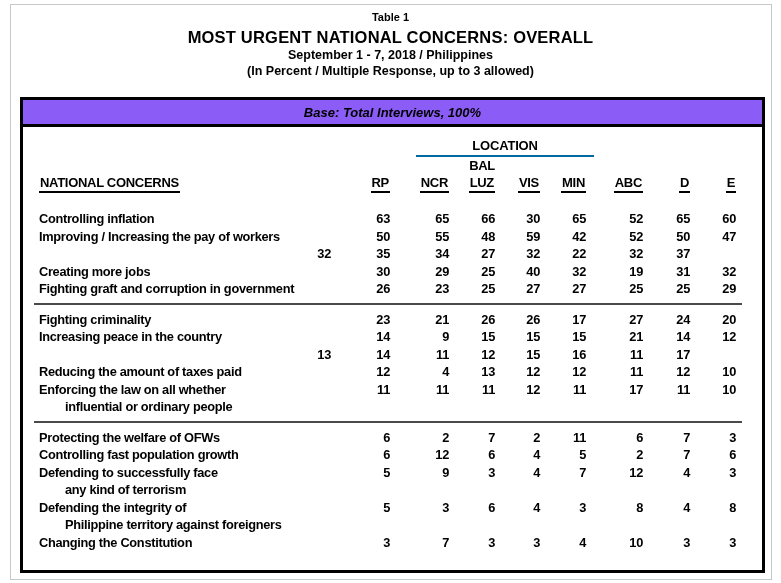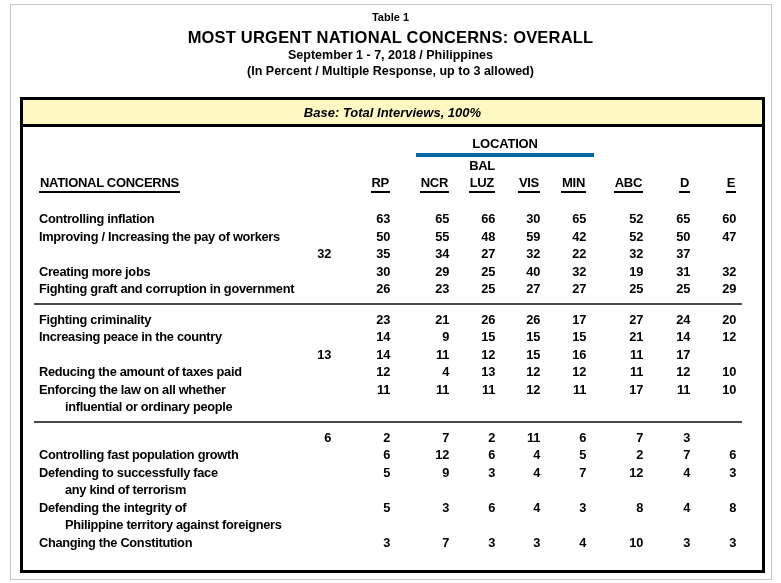--- a/index.html
+++ b/index.html
@@ -36,21 +36,21 @@
     font-size:12.8px; letter-spacing:-0.3px; line-height:17.5px;
     align-items:start;
   }
   .val { text-align:right; }
   .lab { overflow:visible; white-space:nowrap; }
   .l2 { padding-left:26px; }
   
   .hdr-grp { position:relative; height:22px; }
   .grp {
     position:absolute; bottom:0; text-align:center;
-    border-bottom:4px solid #0369a1; font-size:13px; line-height:19px;
+    border-bottom:2px solid #0369a1; font-size:13px; line-height:19px;
     letter-spacing:-0.2px;
   }
   .grp-loc   { left:377px; width:178px; }
   .grp-class { left:570px; width:134px; }
   .hdr-bal  { height:17px; font-size:13px; }
   .hdr-cols { height:21px; margin-bottom:15px; font-size:13px; }
   .u {
     display:inline-block; border-bottom:2px solid #000;
     padding:0 1px 1px 1px; line-height:15px;
   }
@@ -65,21 +65,21 @@
 <div class="frame" style="border-color: rgb(200, 200, 200);"></div>
 
 <div class="titles">
   <div class="h-table">Table 1</div>
   <div class="h-title">MOST URGENT NATIONAL CONCERNS: OVERALL</div>
   <div class="h-sub">September 1 - 7, 2018 / Philippines</div>
   <div class="h-sub">(In Percent / Multiple Response, up to 3 allowed)</div>
 </div>
 
 <div class="tablebox" style="border-color: rgb(0, 0, 0);">
-  <div class="basebar" style="background: #fef9c3;">Base: Total Interviews, 100%</div>
+  <div class="basebar" style="background: #8b5cf6;">Base: Total Interviews, 100%</div>
   <div class="tbody">
 
     <div class="hdr-grp">
       <div class="grp grp-loc">LOCATION</div>
     </div>
 
     <div class="row hdr-bal">
       <div class="lab"></div>
       <div class="val"></div>
       <div class="val"></div>
@@ -225,20 +225,23 @@
           <div class="val">11</div>
           <div class="val">11</div>
           <div class="val">12</div>
           <div class="val">11</div>
           <div class="val">17</div>
           <div class="val">11</div>
           <div class="val">10</div>
         </div>
         <div class="sep" style="border-top-color: rgb(74, 74, 74);"></div>
         <div class="row">
+          <div class="lab">
+            <div class="l1">Protecting the welfare of OFWs</div>
+          </div>
           <div class="val">6</div>
           <div class="val">2</div>
           <div class="val">7</div>
           <div class="val">2</div>
           <div class="val">11</div>
           <div class="val">6</div>
           <div class="val">7</div>
           <div class="val">3</div>
         </div>
         <div class="row">

